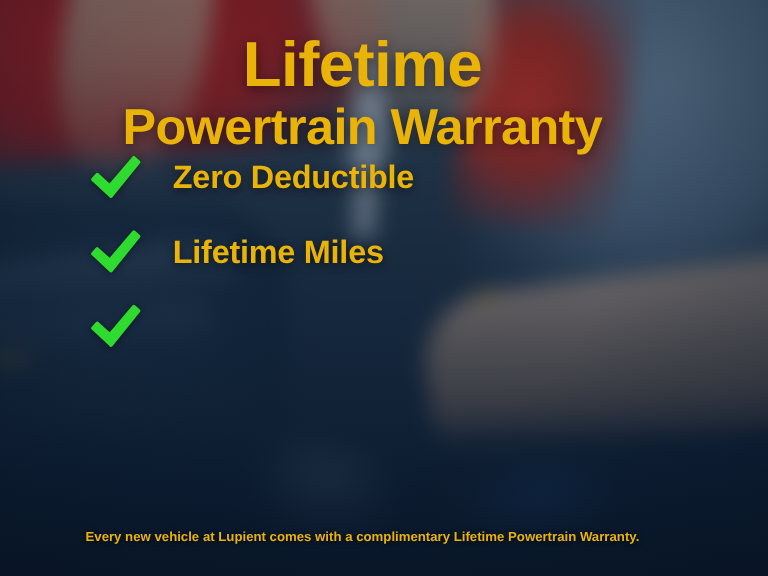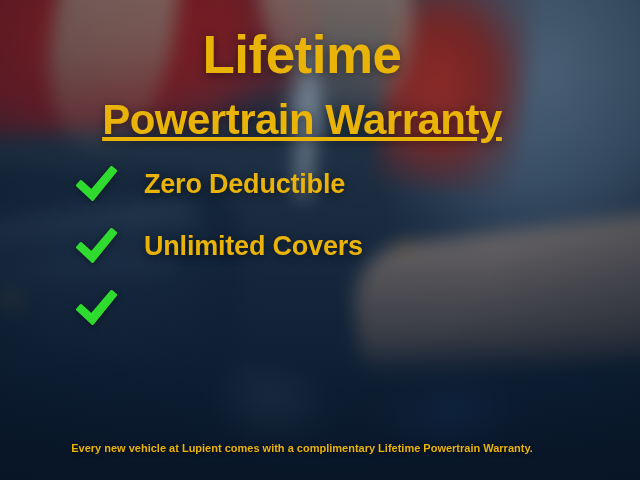--- a/index.html
+++ b/index.html
@@ -219,28 +219,26 @@
     letter-spacing: -0.5px;
     line-height: 1.02;
     text-shadow: 0 2px 10px rgba(0,0,0,0.45);
   }
   .headline-line-2 {
     display: block;
     font-size: 42px;
     font-weight: 700;
     letter-spacing: -0.5px;
     line-height: 1.12;
-    margin-top: 14px;
+    margin-top: 0;
     text-shadow: 0 2px 10px rgba(0,0,0,0.45);
-    text-decoration: underline;
   }
 
   #features-list {
     width: 100%;
-    margin-top: 22px;
     padding-left: 74px;
     display: flex;
     flex-direction: column;
     gap: 24px;
   }
   .feature-row {
     display: flex;
     align-items: center;
     gap: 26px;
   }
@@ -316,21 +314,21 @@
         <svg class="check-icon" viewBox="0 0 44 38" aria-hidden="true">
           <path d="M3.5 20.5 L7 16.5 L17.5 26 L37.5 2.5 L41.5 6 L18.5 34.5 Z" fill="#2FDB2F" stroke="#2FDB2F" stroke-width="3" stroke-linejoin="round"></path>
         </svg>
         <span class="feature-label">Zero Deductible</span>
       </div>
 
       <div class="feature-row">
         <svg class="check-icon" viewBox="0 0 44 38" aria-hidden="true">
           <path d="M3.5 20.5 L7 16.5 L17.5 26 L37.5 2.5 L41.5 6 L18.5 34.5 Z" fill="#2FDB2F" stroke="#2FDB2F" stroke-width="3" stroke-linejoin="round"></path>
         </svg>
-        <span class="feature-label">Unlimited Covers</span>
+        <span class="feature-label">Lifetime Miles</span>
       </div>
 
       <div class="feature-row">
         <svg class="check-icon" viewBox="0 0 44 38" aria-hidden="true">
           <path d="M3.5 20.5 L7 16.5 L17.5 26 L37.5 2.5 L41.5 6 L18.5 34.5 Z" fill="#2FDB2F" stroke="#2FDB2F" stroke-width="3" stroke-linejoin="round"></path>
         </svg>
       </div>
 
     </div>
 

